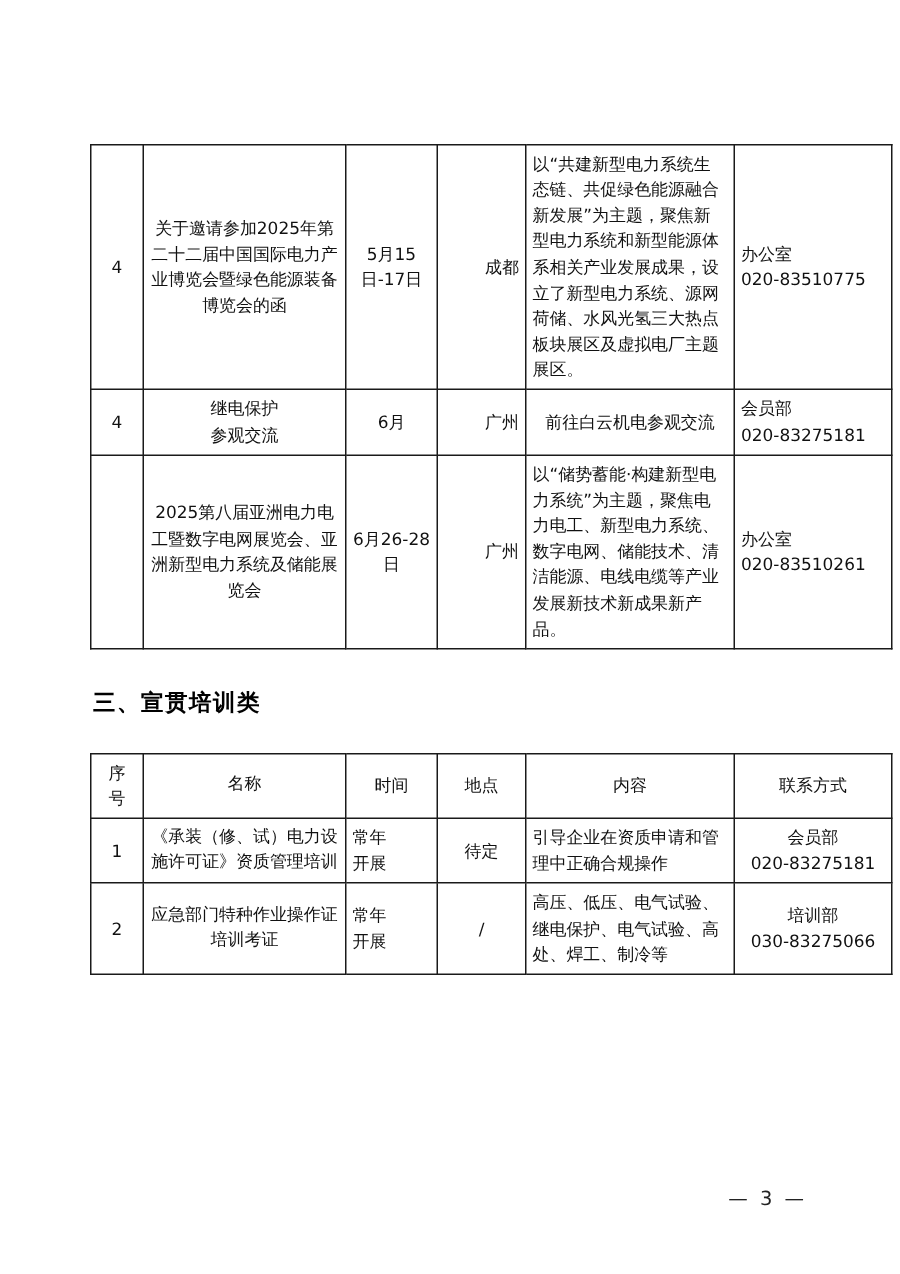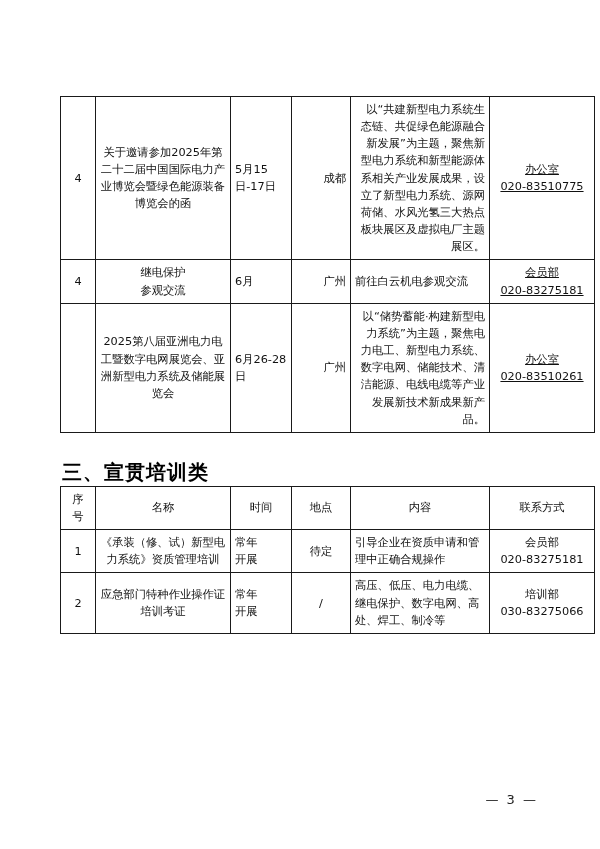--- a/index.html
+++ b/index.html
@@ -31,33 +31,33 @@
   table.doc-table td, table.doc-table th {
     border: 1px solid #1a1a1a;
     padding: 4px 4px;
     vertical-align: middle;
     font-size: 11.3px;
     line-height: 1.52;
     font-weight: normal;
   }
   .c-seq { width: 26px; text-align: center; }
   .c-name { width: 126px; text-align: center; margin-left: 48px; }
-  .c-time { width: 52px; }
+  .c-time { width: 52px; text-align: center; }
   .c-place { width: 50px; text-align: right; }
-  .c-content { width: 130px; text-align: right; }
-  .c-contact { width: 96px; text-align: center; text-decoration: underline; }
+  .c-content { width: 130px; text-align: left; }
+  .c-contact { width: 96px; text-align: left; }
 
-  .cell-center { text-align: left; }
+  .cell-center { text-align: center; }
 
   .section-heading {
     font-family: Liberation Serif, serif;
     font-weight: bold;
-    font-size: 20px;
+    font-size: 15px;
     letter-spacing: 1px;
-    margin: 26px 0 0 2px;
+    margin: 26px 0 24px 2px;
     color: #000;
   }
   .table2 td {
     font-size: 11.3px;
     line-height: 1.5;
   }
   .t2-seq { width: 26px; text-align: center; }
   .t2-name { width: 126px; text-align: center; font-family: Liberation Serif, serif; }
   .t2-time { width: 52px; text-align: left; }
   .t2-place { width: 50px; text-align: center; }
@@ -132,37 +132,37 @@
         <td class="t2-seq multiline">序
 号</td>
         <td class="t2-name">名称</td>
         <td class="t2-time">时间</td>
         <td class="t2-place">地点</td>
         <td class="t2-content cell-center">内容</td>
         <td class="t2-contact">联系方式</td>
       </tr>
       <tr>
         <td class="t2-seq">1</td>
-        <td class="t2-name">《承装（修、试）新型电力系统》资质管理培训</td>
+        <td class="t2-name">《承装（修、试）电力设施许可证》资质管理培训</td>
         <td class="t2-time multiline">常年
 开展</td>
         <td class="t2-place">待定</td>
         <td class="t2-content cell-center">引导企业在资质申请和管理中正确合规操作</td>
         <td class="t2-contact">
           <span class="nowrap-line">会员部</span>
           <span class="nowrap-line">020-83275181</span>
         </td>
       </tr>
       <tr>
         <td class="t2-seq">2</td>
         <td class="t2-name">应急部门特种作业操作证培训考证</td>
         <td class="t2-time multiline">常年
 开展</td>
         <td class="t2-place">/</td>
-        <td class="t2-content">高压、低压、电力电缆、继电保护、数字电网、高处、焊工、制冷等</td>
+        <td class="t2-content">高压、低压、电气试验、继电保护、电气试验、高处、焊工、制冷等</td>
         <td class="t2-contact">
           <span class="nowrap-line">培训部</span>
           <span class="nowrap-line">030-83275066</span>
         </td>
       </tr>
     </tbody>
   </table>
 
   <div class="page-number">— 3 —</div>
 </div>

